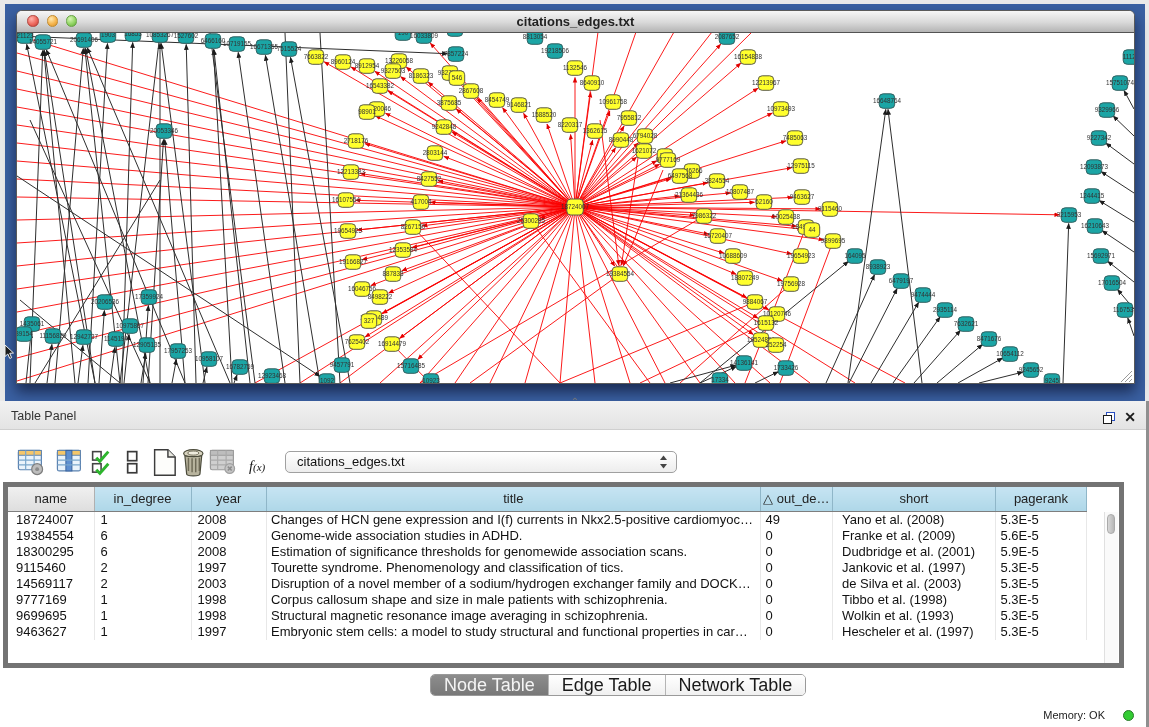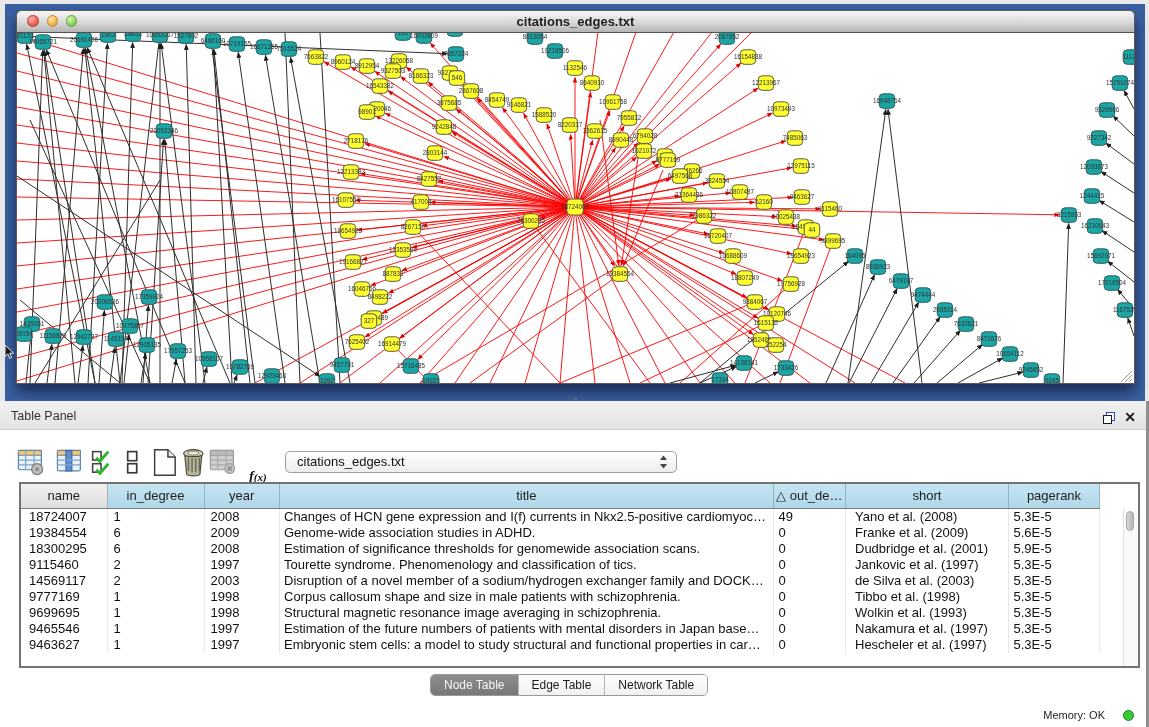--- a/index.html
+++ b/index.html
@@ -16,38 +16,38 @@
  font-size:13px;font-weight:bold;color:#222}
 #canvas{position:absolute;left:0;top:21.5px}
 #tablepanel{position:absolute;left:0;top:401px;width:1149px;height:370px;background:#ffffff}
 #tp-bar{position:absolute;left:0;top:0;width:100%;height:29px;
  background:linear-gradient(#f1f1f1,#e3e3e3);border-bottom:1px solid #cfcfcf}
 #tp-bar .t{position:absolute;left:11px;top:8px;font-size:12.5px;color:#333}
 #combo{position:absolute;left:285px;top:50px;width:392px;height:22px;border:1px solid #a0a0a0;
  border-radius:5px;background:linear-gradient(#ffffff,#ededed);font-size:13px;color:#111;
  line-height:20px;padding-left:11px}
 #combo .arr2{position:absolute;right:8px;top:3px}
-#tbl{position:absolute;left:19px;top:81px;width:1120.5px;height:185.5px;background:#fff;
- border:2px solid #737373;overflow:hidden}
+#tbl{position:absolute;left:3px;top:81px;width:1120.5px;height:185.5px;background:#fff;
+ border:5px solid #737373;overflow:hidden}
 table{border-collapse:collapse;table-layout:fixed;width:1118px;font-size:13px;color:#111}
 col.c1{width:86px}col.c2{width:97px}col.c3{width:75.5px}col.c4{width:493.5px}
 col.c5{width:72.5px}col.c6{width:163px}col.c7{width:91px}col.c8{width:auto}
 th.f,td.f{background:#fff;border:none}
 thead th{height:24px;background:linear-gradient(#c6e4f2,#aed7e8);border-right:1px solid #8fb6c8;
  border-bottom:1px solid #7e7e7e;font-weight:normal;font-size:13px;color:#222;overflow:hidden;white-space:nowrap}
 thead th.g{background:linear-gradient(#f0f0f0,#dedede);border-right:1px solid #b0b0b0}
 tbody td{height:16px;line-height:16px;white-space:nowrap;overflow:hidden;border-right:1px solid #e8e8e8;padding:0}
 td.c1{padding-left:8px}td.c2{padding-left:6px}td.c3{padding-left:6px}
 td.c4{padding-left:4px}td.c5{padding-left:5px}td.c6{padding-left:9px}td.c7{padding-left:4.5px}
 #vscroll{position:absolute;right:1px;top:25px;width:13.5px;height:158.5px;background:#fafafa;border-left:1px solid #e0e0e0}
 #vthumb{position:absolute;left:2px;top:2px;width:8px;height:20px;border-radius:4px;
  background:linear-gradient(90deg,#d8d8d8,#b6b6b6);border:1px solid #aaa}
 #tabs{position:absolute;left:430px;top:273px;height:21.5px;display:flex;
  border:1px solid #9a9a9a;border-radius:5px;overflow:hidden;background:#fff}
-#tabs div{font-size:12px;line-height:20px;padding:0 13px;color:#1a1a1a;background:linear-gradient(#ffffff,#f0f0f0);border-left:1px solid #b5b5b5}
+#tabs div{font-size:18px;line-height:20px;padding:0 13px;color:#1a1a1a;background:linear-gradient(#ffffff,#f0f0f0);border-left:1px solid #b5b5b5}
 #tabs div:first-child{border-left:none;background:linear-gradient(#8d8d8d,#787878);color:#f4f4f4}
 #status{position:absolute;right:44px;top:308px;font-size:11px;color:#222}
 #memdot{position:absolute;right:15px;top:309px;width:11px;height:11px;border-radius:50%;
  background:#33cc33;border:1.2px solid #2a7b2a}
 #redge{position:absolute;right:0;top:401px;width:3.5px;height:326px;background:#8f8f8f}
 #flt{position:absolute;right:34px;top:10.5px;width:12px;height:12px}
 #closex{position:absolute;right:13px;top:8px;font-size:14px;font-weight:bold;color:#1a1a1a}
 .icon{position:absolute;top:450px}
 #divider{position:absolute;left:569px;top:399px;width:12px;height:7px;color:#777;font-size:10px;line-height:6px;text-align:center}
 </style></head>
@@ -595,21 +595,21 @@
         <path d="M6 8 v11 M9 8.5 v11.5 M12 8.5 v11.5 M15 8 v11" stroke="#6e6a56" stroke-width="1.2"></path>
         <ellipse cx="10" cy="4.2" rx="4.5" ry="1.7" fill="#efecdd" stroke="#6e6a56" stroke-width="0.8"></ellipse>
       </svg>
   <svg class="icon" style="left:209px;top:47px" width="27" height="29" viewBox="0 0 22 24">
         <rect x="1" y="2" width="19" height="16" rx="1.5" fill="#cfcfcf" stroke="#9a9a9a"></rect>
         <rect x="1" y="2" width="19" height="4" fill="#bdbdbd" stroke="#9a9a9a" stroke-width="0.8"></rect>
         <path d="M1 10 h19 M1 14 h19 M7 2 v16 M14 2 v16" stroke="#ababab" stroke-width="1"></path>
         <circle cx="17" cy="17" r="4" fill="#c4c4c4" stroke="#a0a0a0"></circle>
         <path d="M15.4 15.4 l3.2 3.2 M18.6 15.4 l-3.2 3.2" stroke="#8d8d8d" stroke-width="1.3"></path>
       </svg>
-  <div class="icon" style="left:249px;top:67px;position:absolute;font-size:14.5px;font-style:italic;font-weight:bold;color:#111;font-family:'Liberation Serif',serif">f<span style="font-size:11px">(x)</span></div>
+  <div class="icon" style="left:249px;top:57px;position:absolute;font-size:14.5px;font-style:italic;font-weight:normal;color:#111;font-family:'Liberation Serif',serif">f<span style="font-size:11px">(x)</span></div>
   <div id="combo">citations_edges.txt<svg class="arr2" width="9" height="14" viewBox="0 0 9 14">
           <path d="M4.5 0.5 L8 5 H1 z" fill="#444"></path>
           <path d="M4.5 13.5 L8 9 H1 z" fill="#444"></path>
         </svg></div>
   <div id="tbl">
    <table>
     <colgroup>
             <col class="c1">
             <col class="c2">
             <col class="c3">
@@ -696,30 +696,20 @@
               <td class="c1">9699695</td>
               <td class="c2">1</td>
               <td class="c3">1998</td>
               <td class="c4">Structural magnetic resonance image averaging in schizophrenia.</td>
               <td class="c5">0</td>
               <td class="c6">Wolkin et al. (1993)</td>
               <td class="c7">5.3E-5</td>
               <td class="f"></td>
             </tr>
 <tr>
-              <td class="c1">9465546</td>
-              <td class="c2">1</td>
-              <td class="c3">1997</td>
-              <td class="c4">Estimation of the future numbers of patients with mental disorders in Japan base…</td>
-              <td class="c5">0</td>
-              <td class="c6">Nakamura et al. (1997)</td>
-              <td class="c7">5.3E-5</td>
-              <td class="f"></td>
-            </tr>
-<tr>
               <td class="c1">9463627</td>
               <td class="c2">1</td>
               <td class="c3">1997</td>
               <td class="c4">Embryonic stem cells: a model to study structural and functional properties in car…</td>
               <td class="c5">0</td>
               <td class="c6">Hescheler et al. (1997)</td>
               <td class="c7">5.3E-5</td>
               <td class="f"></td>
             </tr>
     </tbody>

